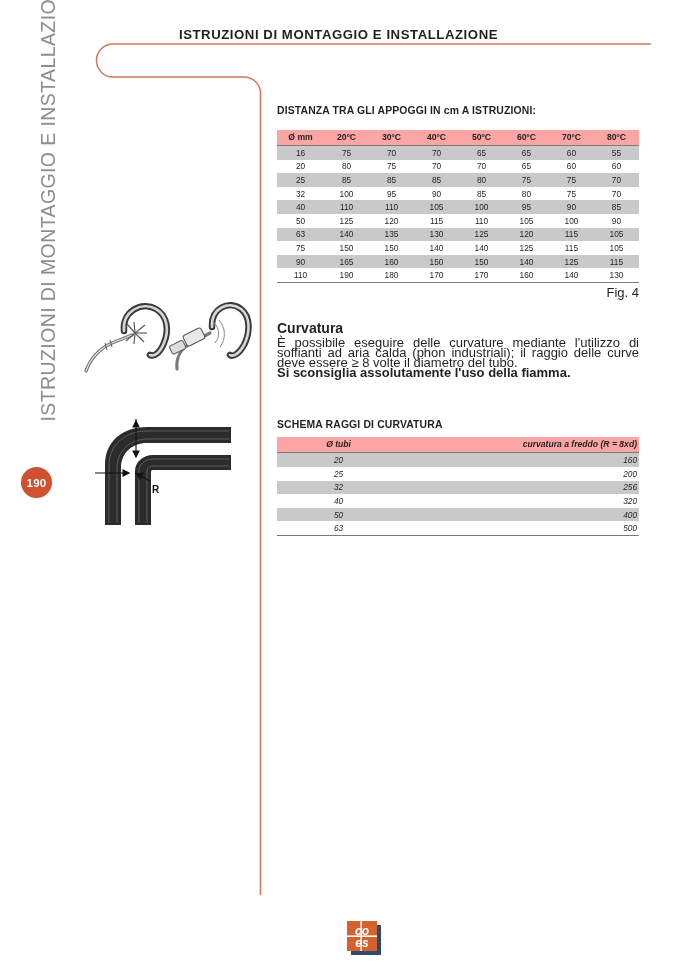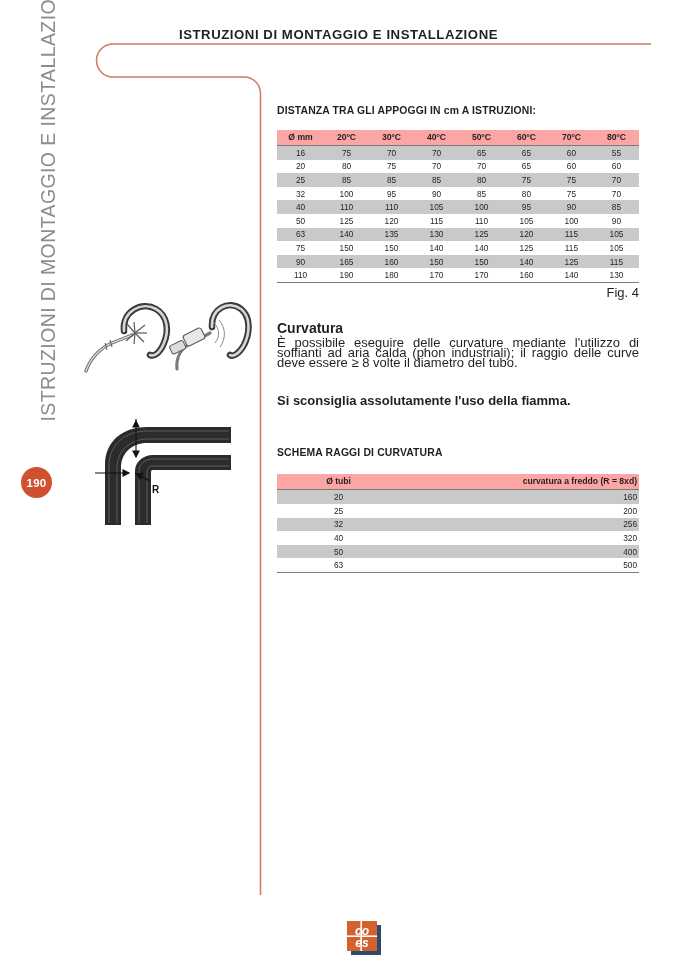--- a/index.html
+++ b/index.html
@@ -136,21 +136,21 @@
     font-size: 14px;
     font-weight: bold;
     margin-bottom: 2px;
   }
   .body-text {
     font-size: 13px;
     line-height: 10px;
     color: #231f20;
     text-align: justify;
   }
-  .body-text.bold { font-weight: bold; margin-top: 28px; }
+  .body-text.bold { font-weight: bold; }
 
   
   #bending-table th.col-left,
   #bending-table td.col-left {
     text-align: center;
     width: 34%;
   }
   #bending-table th.col-right,
   #bending-table td.col-right {
     text-align: right;
@@ -319,21 +319,21 @@
 
   <div id="curvatura-block">
     <div id="curvatura-heading">Curvatura</div>
     <div class="body-text">È possibile eseguire delle curvature mediante l'utilizzo di soffianti ad aria calda (phon industriali); il raggio delle curve deve essere ≥ 8 volte il diametro del tubo.</div>
     <div class="body-text bold">Si sconsiglia assolutamente l'uso della fiamma.</div>
   </div>
 
   <div style="margin-top:41px;">
     <div class="section-heading">SCHEMA RAGGI DI CURVATURA</div>
 
-    <div style="margin-top:16px;">
+    <div style="margin-top:7px;font-style:italic;">
       <table class="doc-table" id="bending-table">
         <thead>
           <tr>
             <th class="col-left">Ø tubi</th>
             <th class="col-right">curvatura a freddo (R = 8xd)</th>
           </tr>
         </thead>
         <tbody id="bending-table-body">
             <tr class="row-shaded">
               <td class="col-left">20</td>

